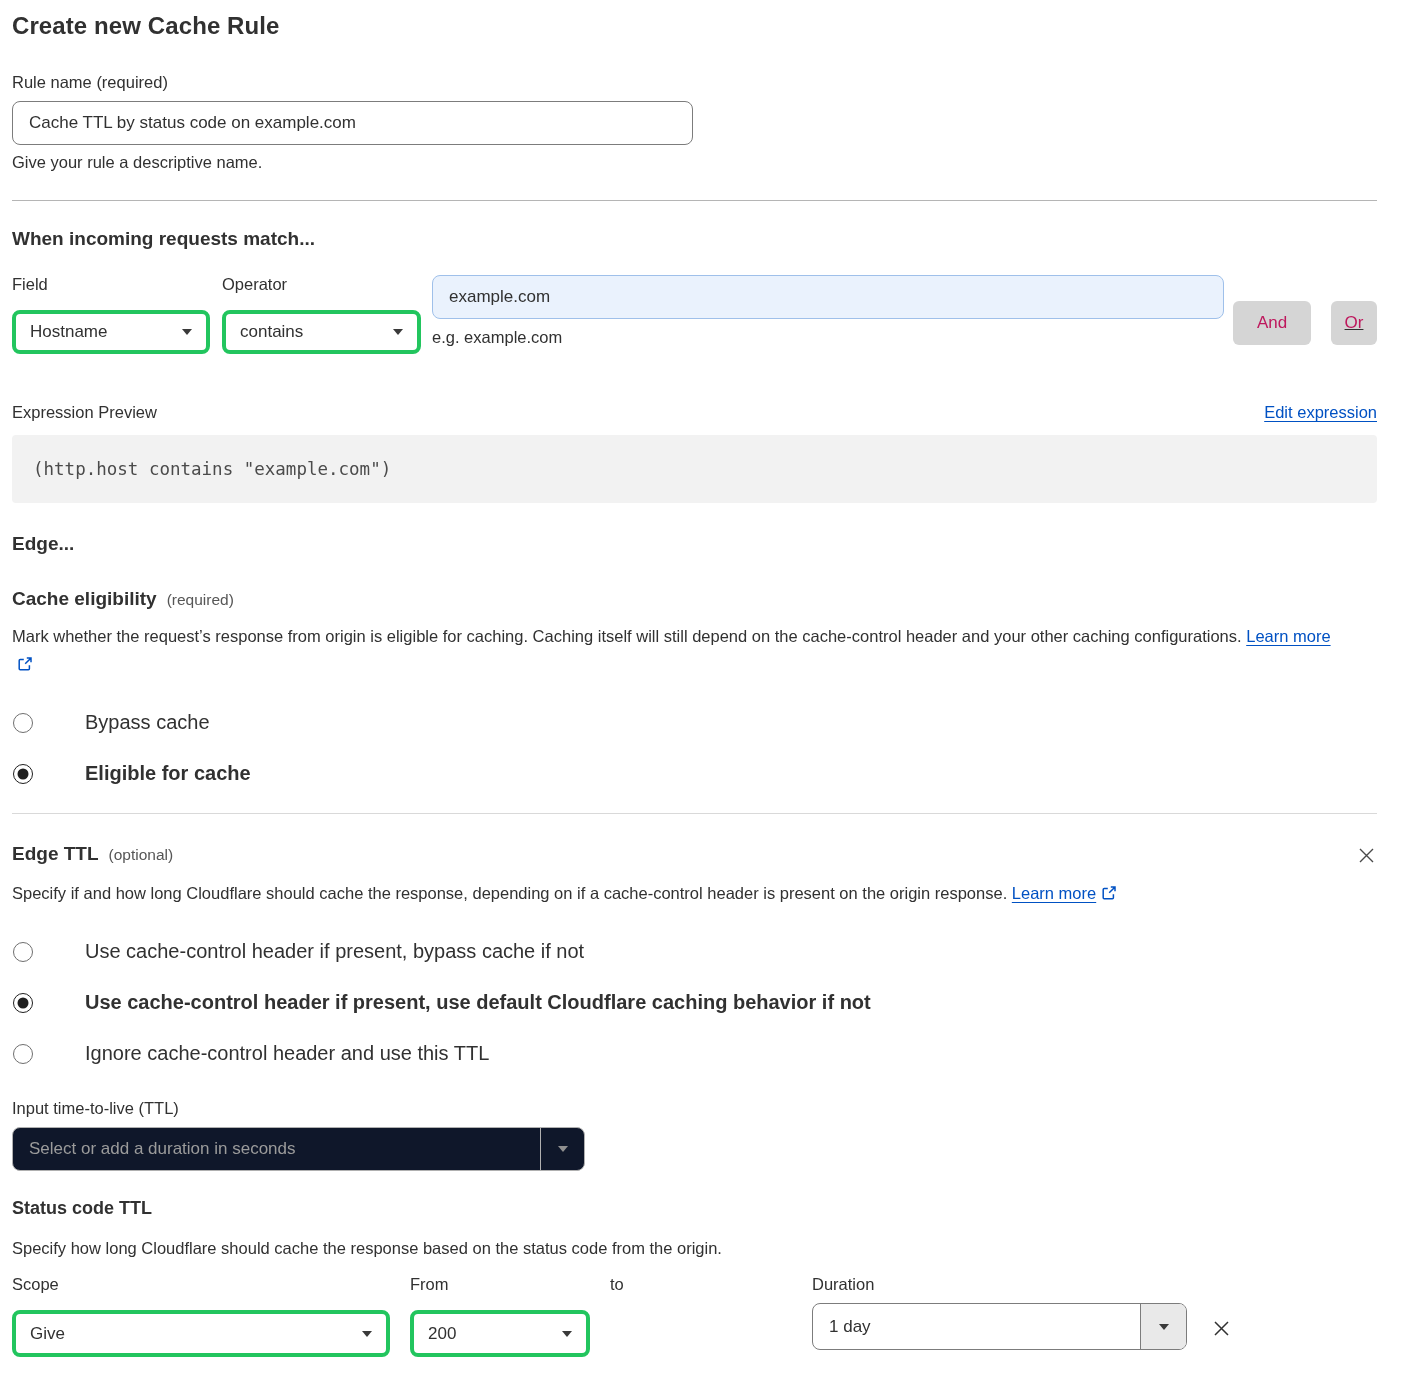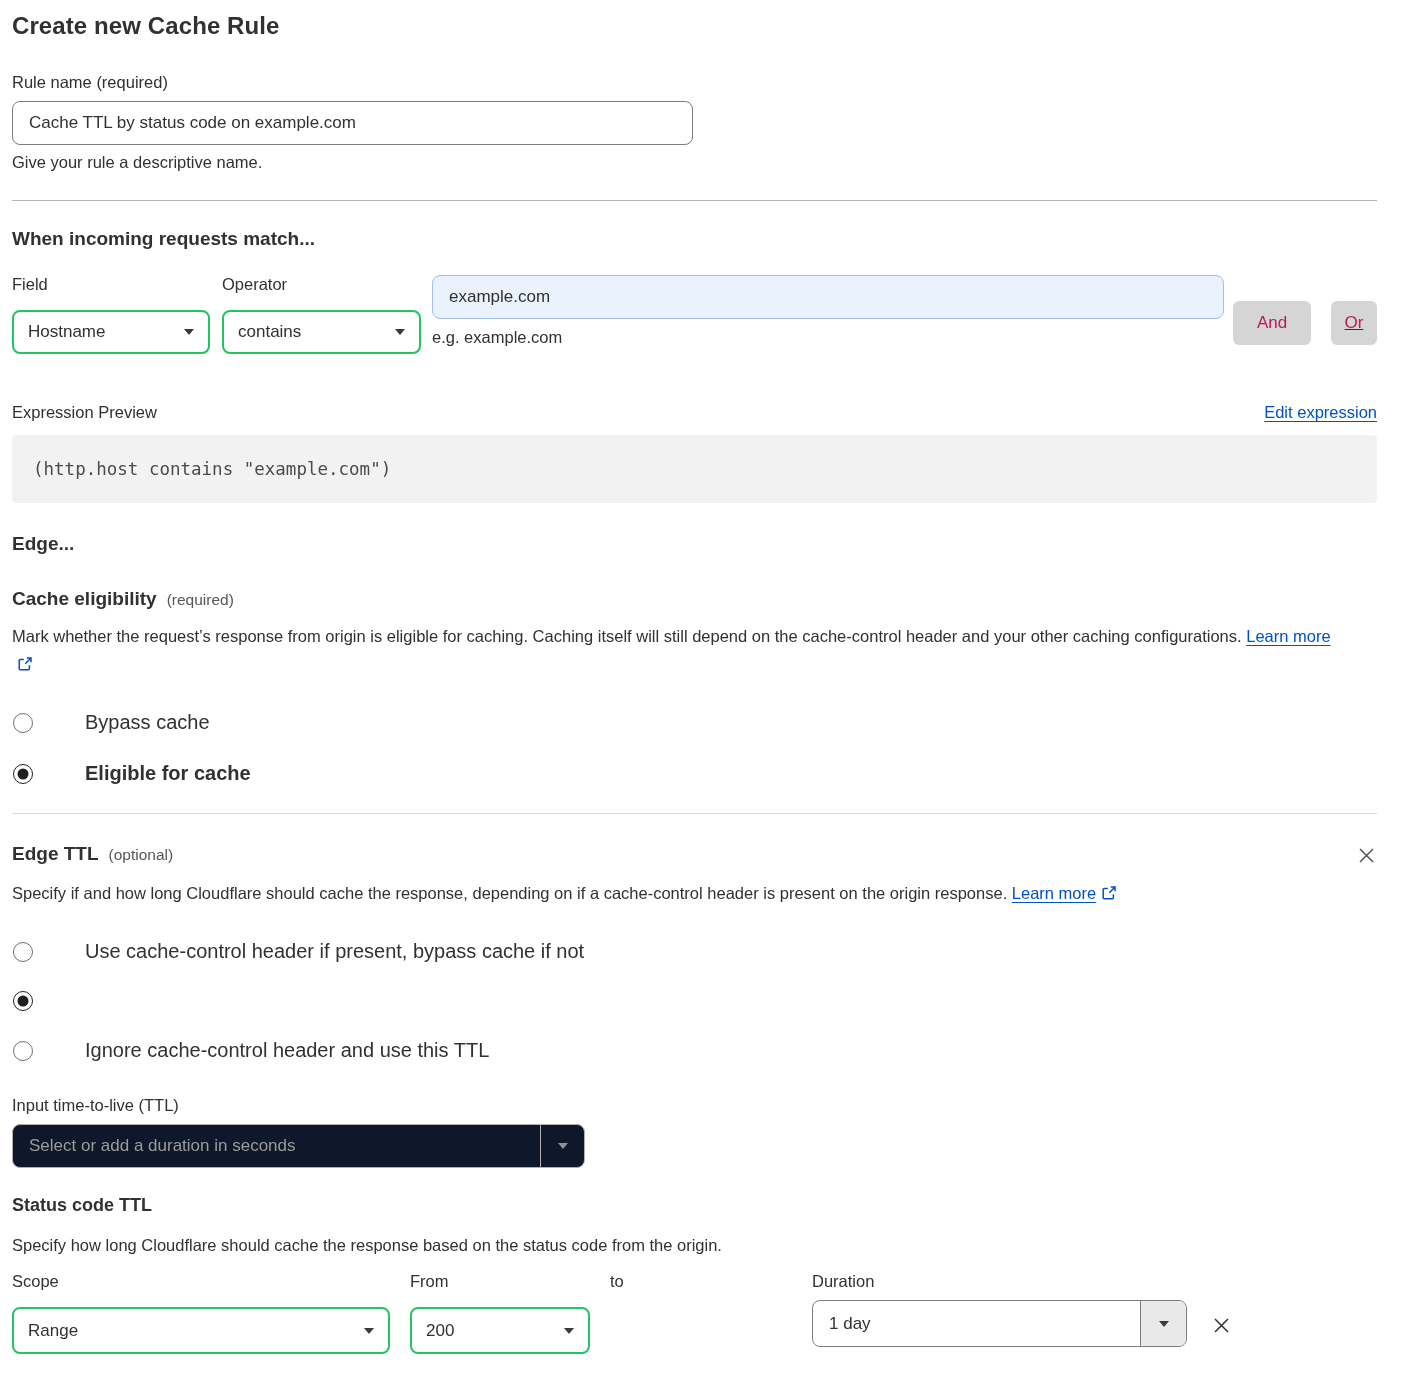--- a/index.html
+++ b/index.html
@@ -43,21 +43,21 @@
   .match-row { display: flex; align-items: flex-start; margin-top: 25px; }
   .col-field { width: 198px; margin-right: 12px; }
   .col-operator { width: 199px; margin-right: 11px; }
   .col-value { flex: 1; margin-right: 9px; }
   .col-and { width: 78px; margin-right: 20px; padding-top: 26px; }
   .col-or { width: 46px; padding-top: 26px; text-decoration: underline; }
   .col-label { display: block; margin-bottom: 9px; }
 
   .select-control {
     height: 44px;
-    border: 2px solid #22c55e;
+    border: 4px solid #22c55e;
     border-radius: 8px;
     background: #fff;
     display: flex;
     align-items: center;
     justify-content: space-between;
     padding: 0 14px;
     font-size: 17px;
     cursor: pointer;
     margin-top: 16px;
   }
@@ -275,20 +275,21 @@
         <path d="M6.8 3.6H3.2c-.6 0-1 .4-1 1v8.2c0 .6.4 1 1 1h8.2c.6 0 1-.4 1-1V9.2" fill="none" stroke="#0051c3" stroke-width="1.5"></path>
         <path d="M9.8 2h4.2v4.2M13.8 2.2 8.2 7.8" fill="none" stroke="#0051c3" stroke-width="1.5"></path>
       </svg></span></p>
 
 <div class="radio-row first">
   <span class="radio"></span>
   <span class="radio-label">Use cache-control header if present, bypass cache if not</span>
 </div>
 <div class="radio-row">
   <span class="radio checked"></span>
+  <span class="radio-label bold">Use cache-control header if present, use default Cloudflare caching behavior if not</span>
 </div>
 <div class="radio-row">
   <span class="radio"></span>
   <span class="radio-label">Ignore cache-control header and use this TTL</span>
 </div>
 
 <label class="field-label ttl-label">Input time-to-live (TTL)</label>
 <div class="ttl-select">
   <span class="placeholder">Select or add a duration in seconds</span>
   <span class="arrow-cell">
@@ -296,21 +297,21 @@
     </span>
 </div>
 
 <h3 class="sct-heading">Status code TTL</h3>
 <p class="desc sct-desc" style="margin-top:15px">Specify how long Cloudflare should cache the response based on the status code from the origin.</p>
 
 <div class="sct-row">
   <div class="col-scope">
     <span class="field-label col-label">Scope</span>
     <div class="select-control">
-      <span>Range</span>
+      <span>Give</span>
       <span class="tri"></span>
     </div>
   </div>
   <div class="col-from">
     <span class="field-label col-label">From</span>
     <div class="select-control">
       <span>200</span>
       <span class="tri"></span>
     </div>
   </div>

